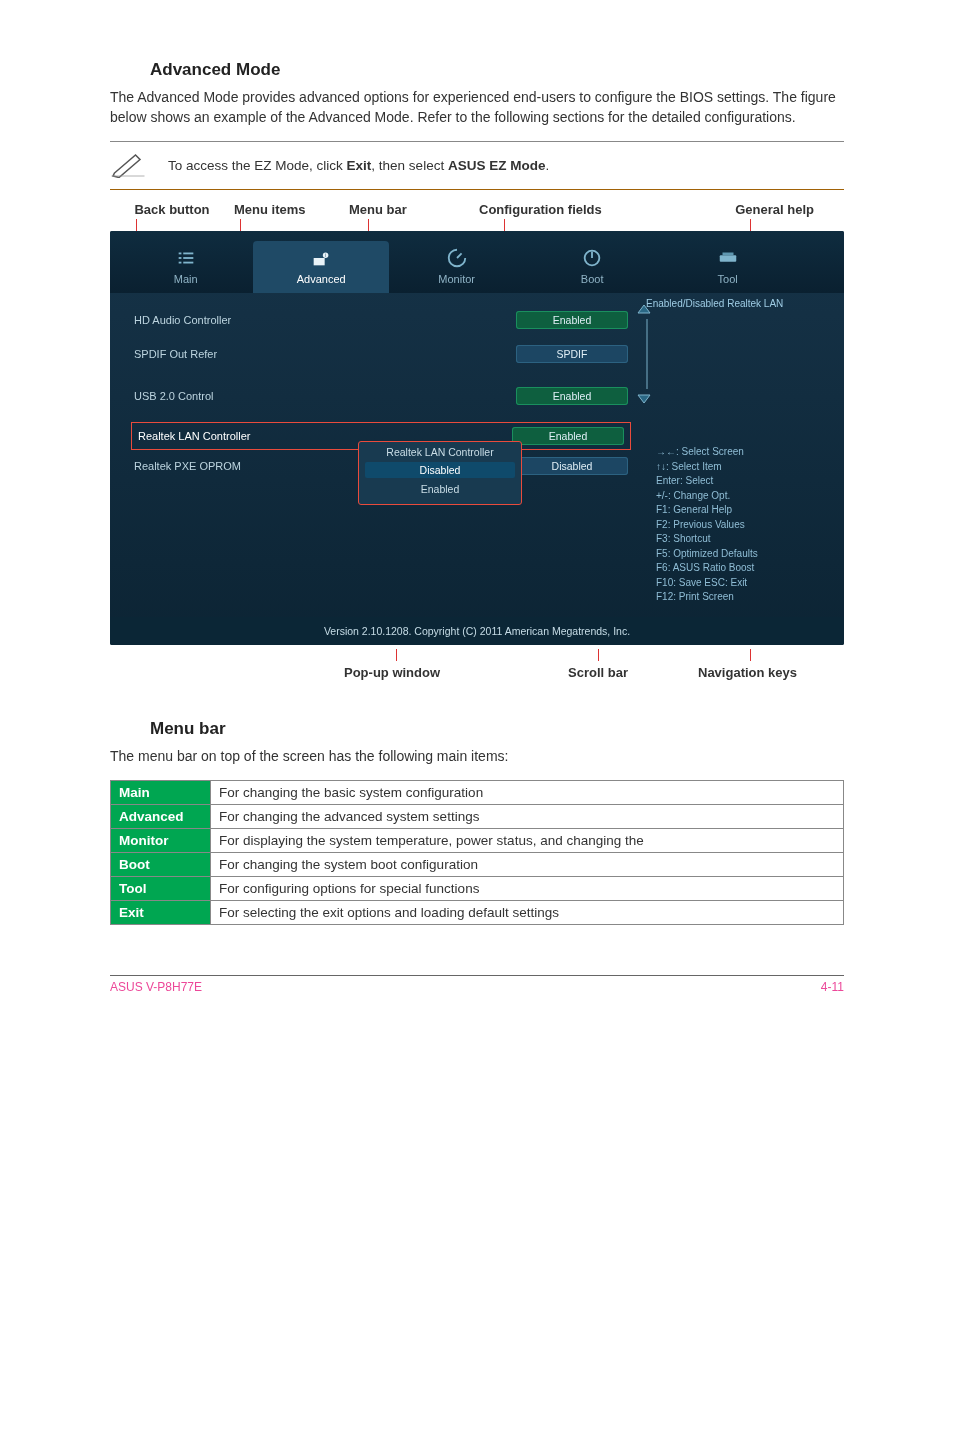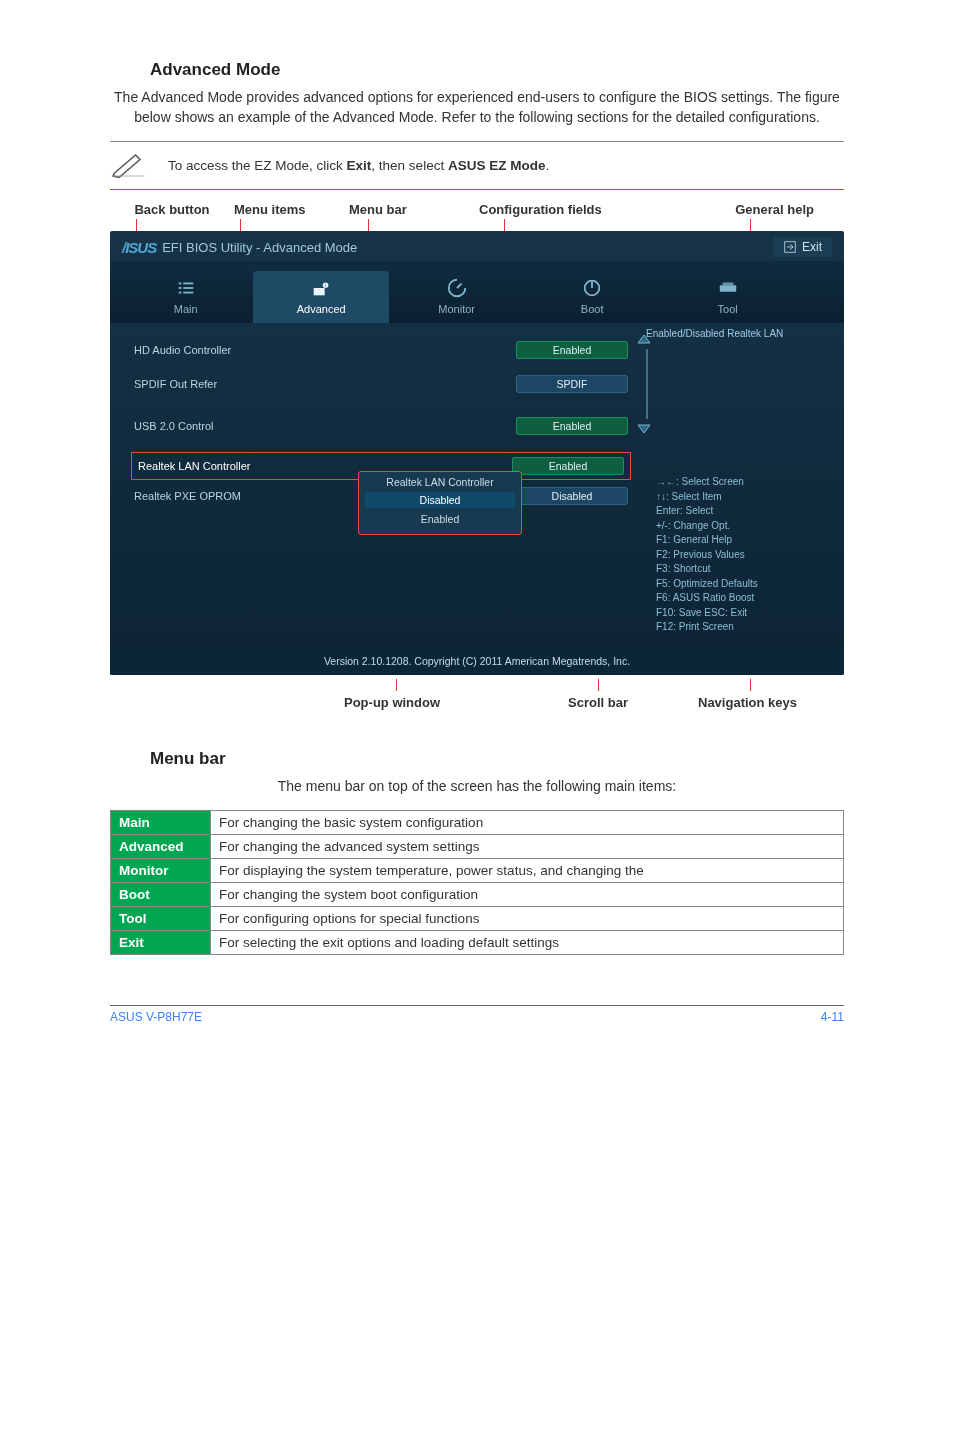--- a/index.html
+++ b/index.html
@@ -5,21 +5,21 @@
   * { box-sizing: border-box; margin: 0; padding: 0; }
   body {
     font-family: Arial, Helvetica, sans-serif;
     background: #fff;
     width: 954px;
     color: #333;
     font-size: 14px;
     padding: 60px 110px 40px 110px;
   }
   h2.section { font-size: 17px; font-weight: bold; margin-bottom: 8px; color: #222; margin-left: 40px; }
-  p.body-text { font-size: 14px; line-height: 1.4; color: #333; margin-bottom: 14px; text-align: center; }
+  p.body-text { font-size: 14px; line-height: 1.4; color: #333; margin-bottom: 14px; }
 
   .note-block { display: flex; align-items: center; border-bottom: 1px solid #a16207; border-top: 1px solid #888; padding: 8px 0; margin-bottom: 12px; }
   .note-icon { width: 40px; margin-right: 18px; }
   .note-icon svg { width: 36px; height: 28px; }
   .note-text { font-size: 13.5px; }
 
   .legend-row { display: flex; font-size: 13px; font-weight: bold; margin-bottom: 2px; }
   .legend-row .lg { position: relative; }
   .lg.back { width: 124px; text-align: center; }
   .lg.items { width: 115px; }
@@ -111,21 +111,21 @@
 
   .bottom-legend { position:relative; height:40px; margin-top:4px; font-size:13px; font-weight:bold; }
   .bottom-legend .bl { position:absolute; }
   .btick { position:absolute; top:0; width:1px; height:12px; background:#d33; }
 
   .menubar-section { margin-top:30px; }
   table.menubar { width:100%; border-collapse:collapse; margin-top:8px; }
   table.menubar td, table.menubar th { border:1px solid #888; padding:4px 8px; font-size:13.5px; text-align:left; }
   table.menubar th.k { background:#00a651; color:#fff; font-weight:bold; width:100px; }
 
-  .footer { margin-top:50px; border-top:1px solid #666; padding-top:4px; display:flex; justify-content:space-between; font-size:12px; color:#3b82f6; }
+  .footer { margin-top:50px; border-top:1px solid #666; padding-top:4px; display:flex; justify-content:space-between; font-size:12px; color:#ec4899; }
 </style>
 </head>
 <body>
 
 <h2 class="section">Advanced Mode</h2>
 <p class="body-text">The Advanced Mode provides advanced options for experienced end-users to configure the BIOS settings. The figure below shows an example of the Advanced Mode. Refer to the following sections for the detailed configurations.</p>
 
 <div class="note-block">
   <div class="note-icon">
     <svg viewBox="0 0 48 36">
@@ -147,33 +147,20 @@
 </div>
 <div class="ticks-row">
   <div class="tick" style="left:26px"></div>
   <div class="tick" style="left:130px"></div>
   <div class="tick" style="left:258px"></div>
   <div class="tick" style="left:394px"></div>
   <div class="tick" style="left:640px"></div>
 </div>
 
 <div class="bios-window">
-  <div class="bios-title">
-    <div class="left">
-      <span class="asus-logo">/ISUS</span>
-      <span class="tname">EFI BIOS Utility - Advanced Mode</span>
-    </div>
-    <div class="exit-btn">
-      <svg viewBox="0 0 16 16">
-          <rect x="1" y="1" width="14" height="14" fill="none" stroke="#cfe4ef"></rect>
-          <path d="M8 4 L12 8 L8 12 M4 8 H12" stroke="#cfe4ef" fill="none"></path>
-        </svg>
-      <span>Exit</span>
-    </div>
-  </div>
 
   <div class="bios-tabs">
     <div class="tab-col">
       <svg class="tab-icon" viewBox="0 0 24 24">
           <rect x="4" y="6" width="3" height="2" fill="#7fb4cc"></rect>
           <rect x="9" y="6" width="11" height="2" fill="#7fb4cc"></rect>
           <rect x="4" y="11" width="3" height="2" fill="#7fb4cc"></rect>
           <rect x="9" y="11" width="11" height="2" fill="#7fb4cc"></rect>
           <rect x="4" y="16" width="3" height="2" fill="#7fb4cc"></rect>
           <rect x="9" y="16" width="11" height="2" fill="#7fb4cc"></rect>

